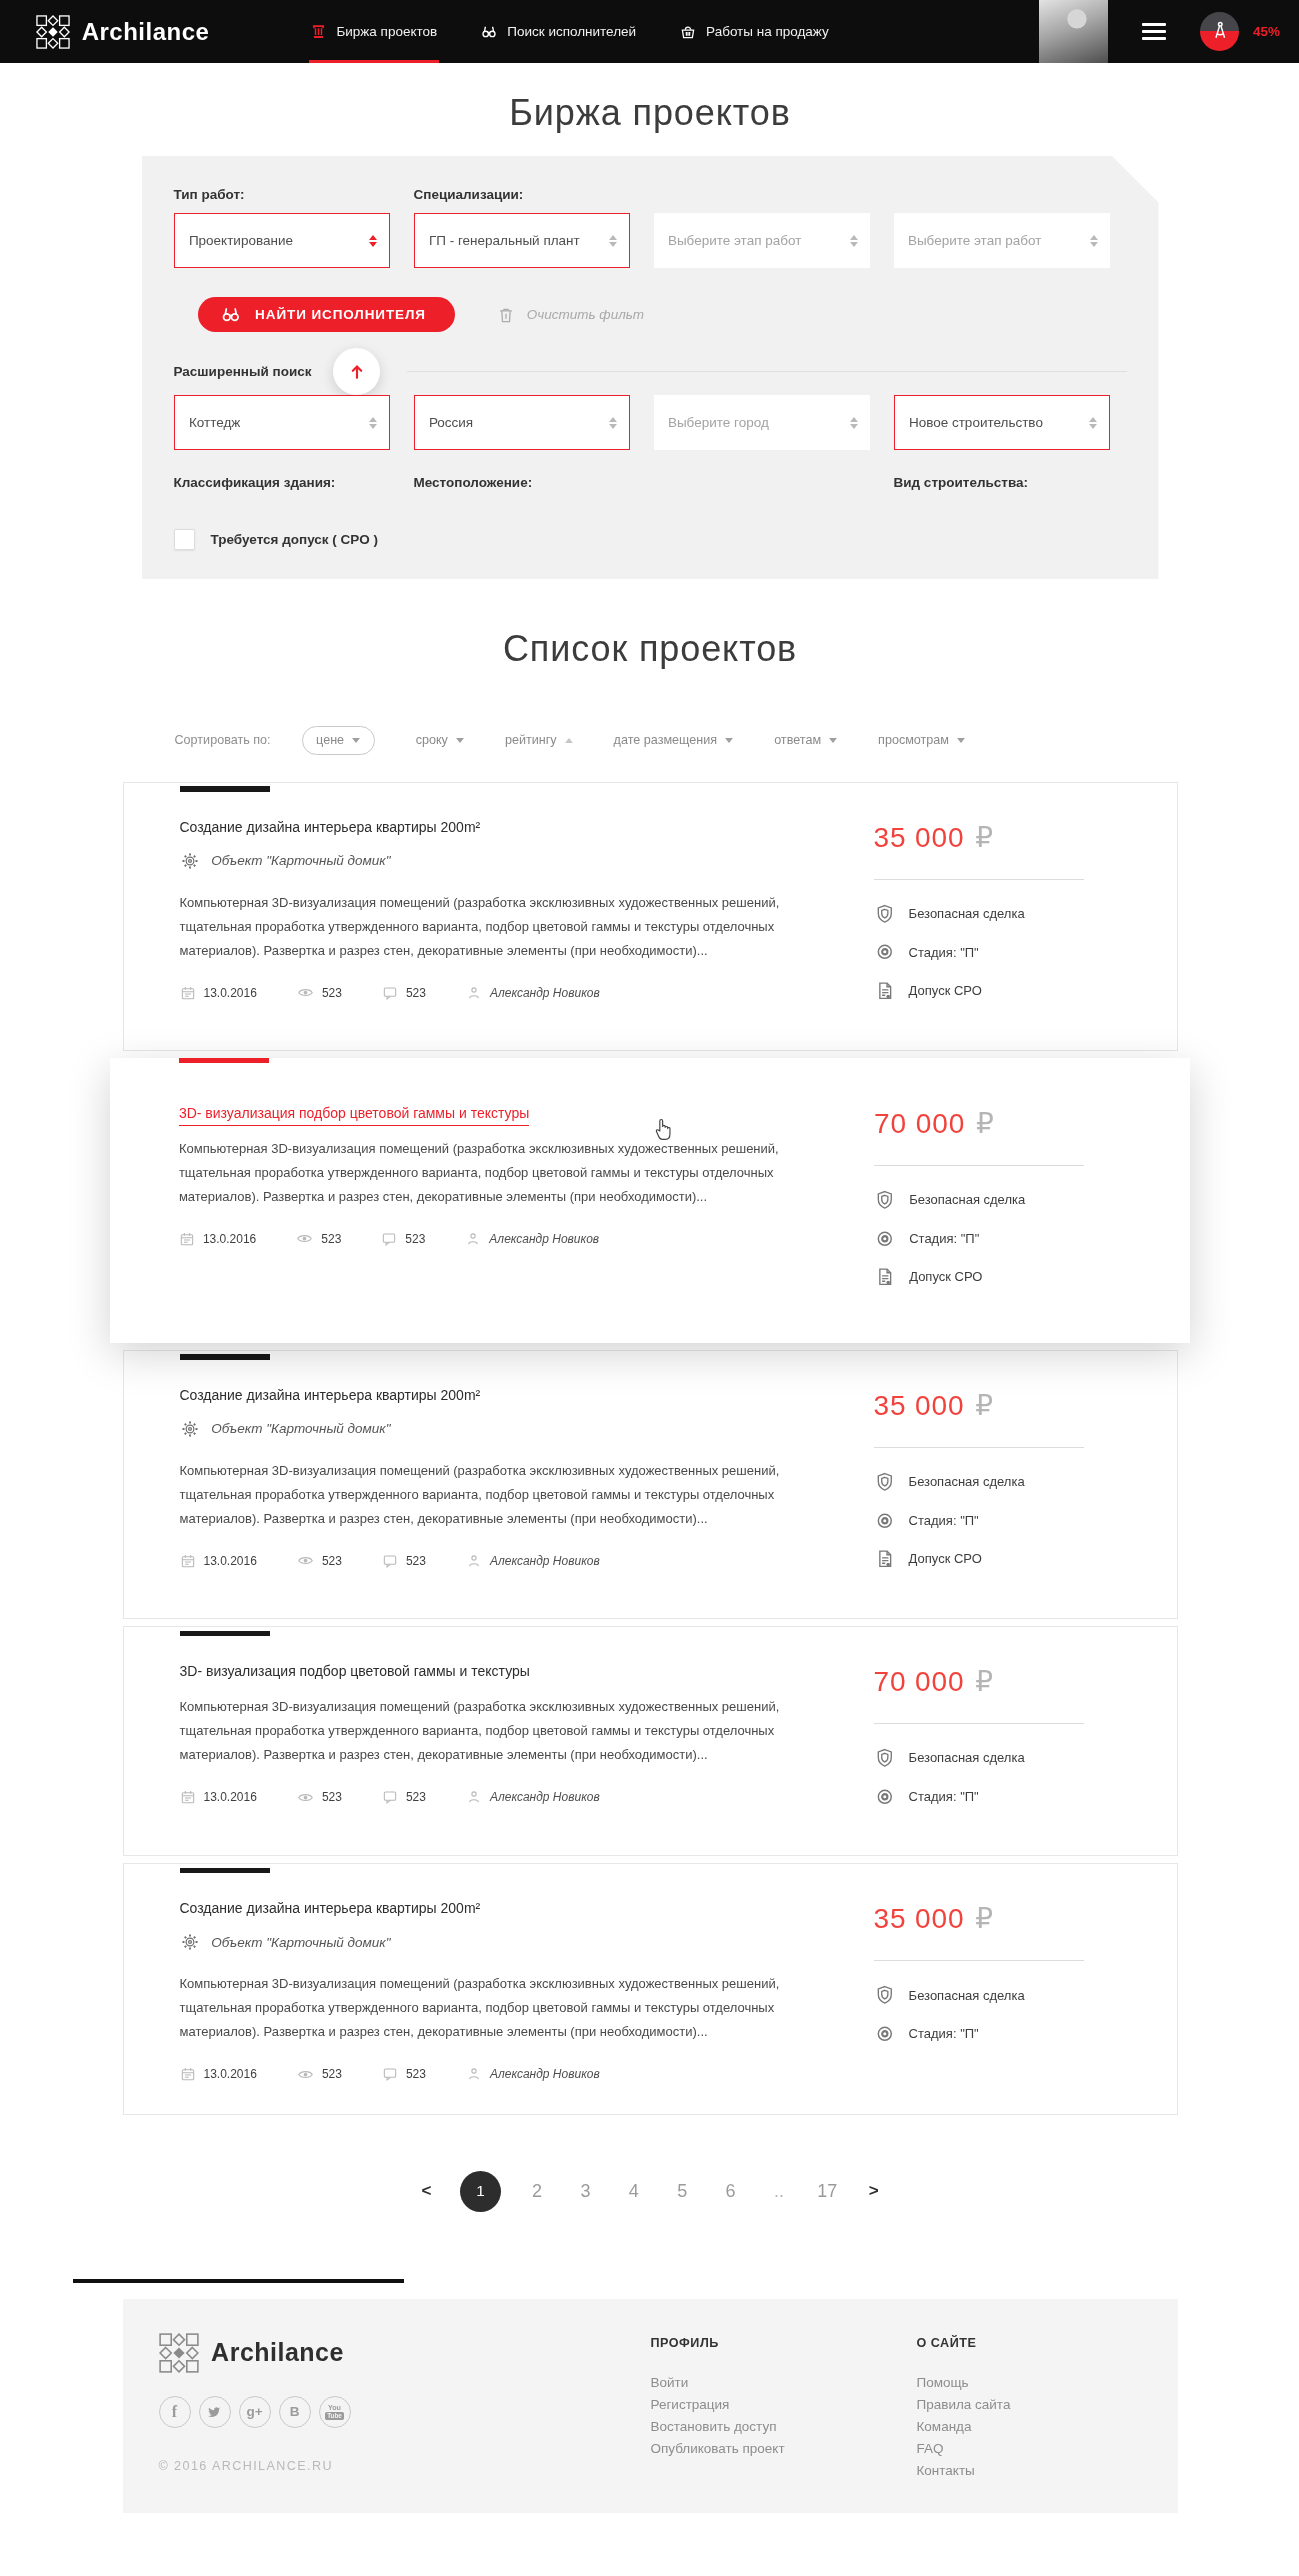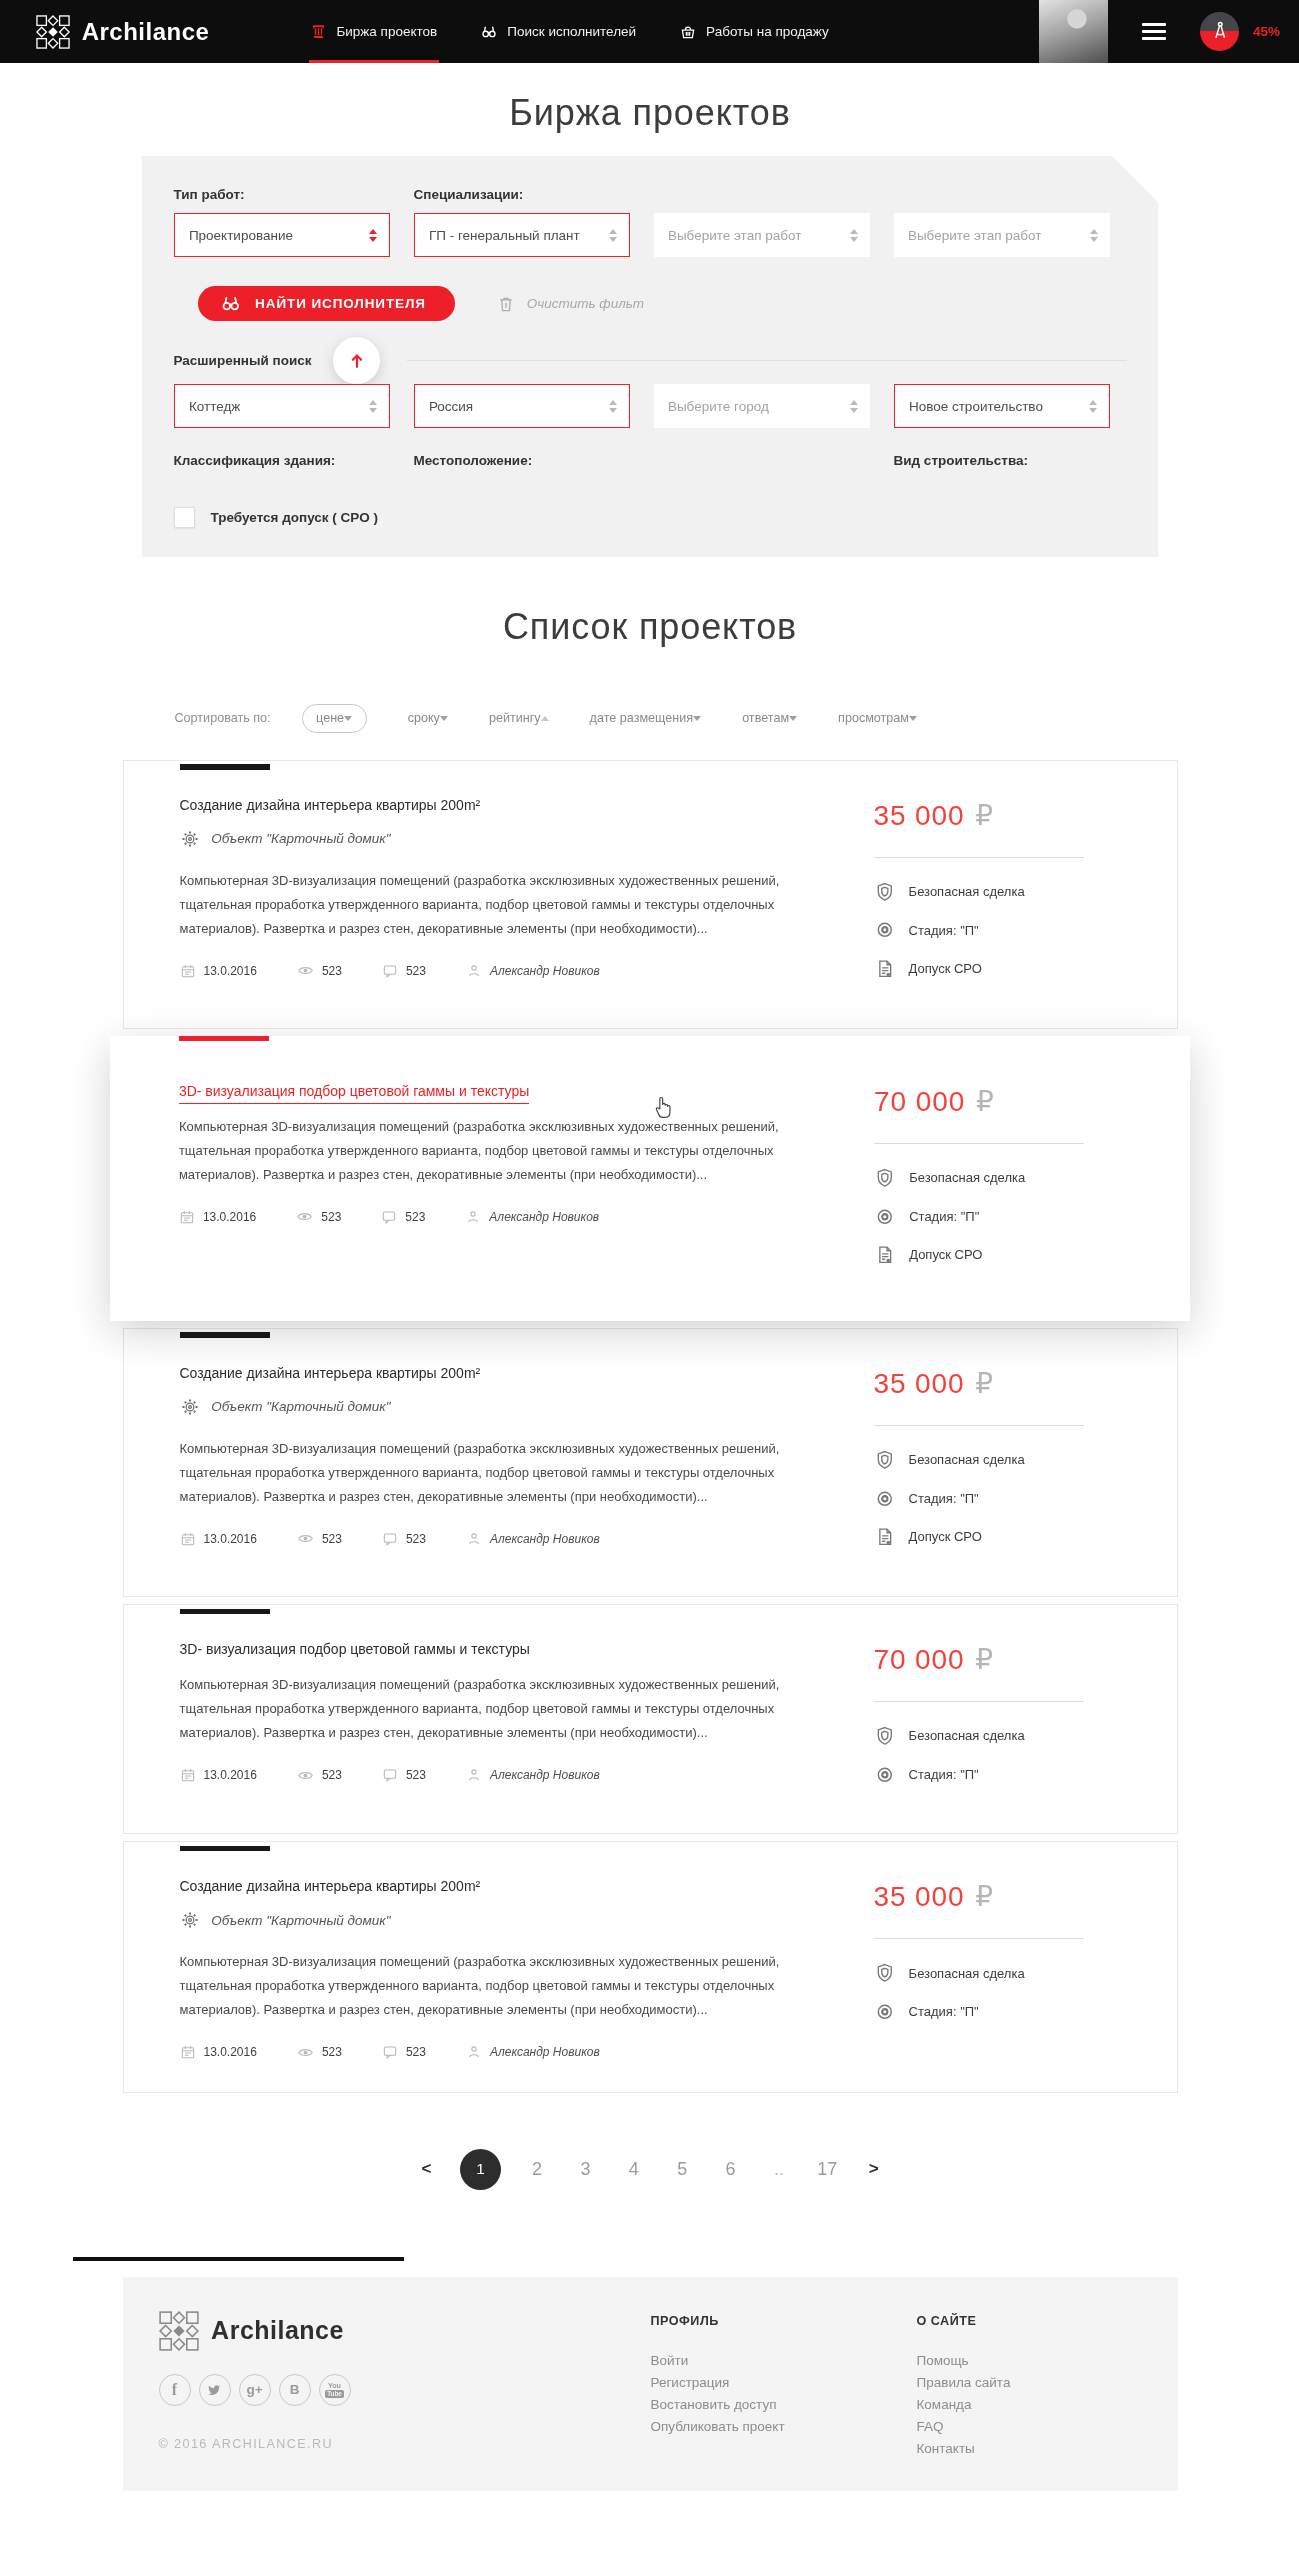--- a/index.html
+++ b/index.html
@@ -38,21 +38,21 @@
   
   .h-page{font-size:36px;font-weight:300;color:#3c3c3c;text-align:center;letter-spacing:0.9px}
   .h-exchange{margin:29px 0 21.6px}
   .h-projects{margin:49px 0 0}
 
   
   .filter-panel{background:var(--panel);margin:0 19px;padding:31px 32px 29px 32px;
      clip-path:polygon(0 0,calc(100% - 47px) 0,100% 47px,100% 100%,0 100%)}
   .f-grid{display:grid;grid-template-columns:repeat(4,216px);column-gap:24px}
   .f-label{font-size:13.5px;font-weight:700;color:#333;margin-bottom:10.8px;height:16px}
-  .sel{height:44px;background:#fff;display:flex;align-items:center;justify-content:space-between;
+  .sel{height:55px;background:#fff;display:flex;align-items:center;justify-content:space-between;
        padding:0 11.7px 0 14.4px;font-size:13.5px;color:#4e4e4e;cursor:pointer}
   .sel--red{border:0.9px solid var(--accent)}
   .sel--plain .sel-val{color:#a3a3a3}
   .sel-arrows{display:flex;flex-direction:column;align-items:center}
   .tri{width:0;height:0;border-left:4px solid transparent;border-right:4px solid transparent}
   .tri-up{border-bottom:5px solid #b9b9b9;margin-bottom:2.7px}
   .tri-down{border-top:5px solid #b9b9b9}
   .sel-arrows--red .tri-up{border-bottom-color:var(--accent)}
   .sel-arrows--red .tri-down{border-top-color:var(--accent)}
   .f-row2{display:flex;align-items:center;margin-top:29px}
@@ -72,21 +72,21 @@
   .f-grid--row3{margin-top:25px}
   .f-check{display:flex;align-items:center;gap:16px;margin-top:27px}
   .checkbox{width:21px;height:21px;background:#fff;border:0.9px solid #ddd;border-radius:1.8px;cursor:pointer;
             box-shadow:0 0.9px 1.8px rgba(0,0,0,.08)}
   .check-label{font-size:13.5px;font-weight:700;color:#333}
 
   
   .sort-bar{display:flex;align-items:center;margin:56px 0 0 52px;font-size:12.6px;color:#8f8f8f}
   .sort-label{margin-right:31px}
   .sort-options{display:flex;align-items:center;gap:41px}
-  .sort-opt{display:flex;align-items:center;gap:0;cursor:pointer;color:#8a8a8a;white-space:nowrap}
+  .sort-opt{display:flex;align-items:center;gap:8px;cursor:pointer;color:#8a8a8a;white-space:nowrap}
   .sort-opt.sort-pill{border:0.9px solid #c9c9c9;border-radius:15.3px;padding:6.3px 13.5px}
   .tri-s{width:0;height:0;border-left:4.5px solid transparent;border-right:4.5px solid transparent}
   .tri-s-down{border-top:5.4px solid #9f9f9f}
   .tri-s-up{border-bottom:5.4px solid #c7c7c7}
 
   
   .cards{margin-top:27px}
   .card{position:relative;display:flex;background:#fff;border:0.9px solid #e7e7e7;margin-bottom:7.2px;
         padding:36px 36px 31px 56px}
   .card-dash{position:absolute;top:3.6px;left:56px;width:90px;height:5.4px;background:#181818}

